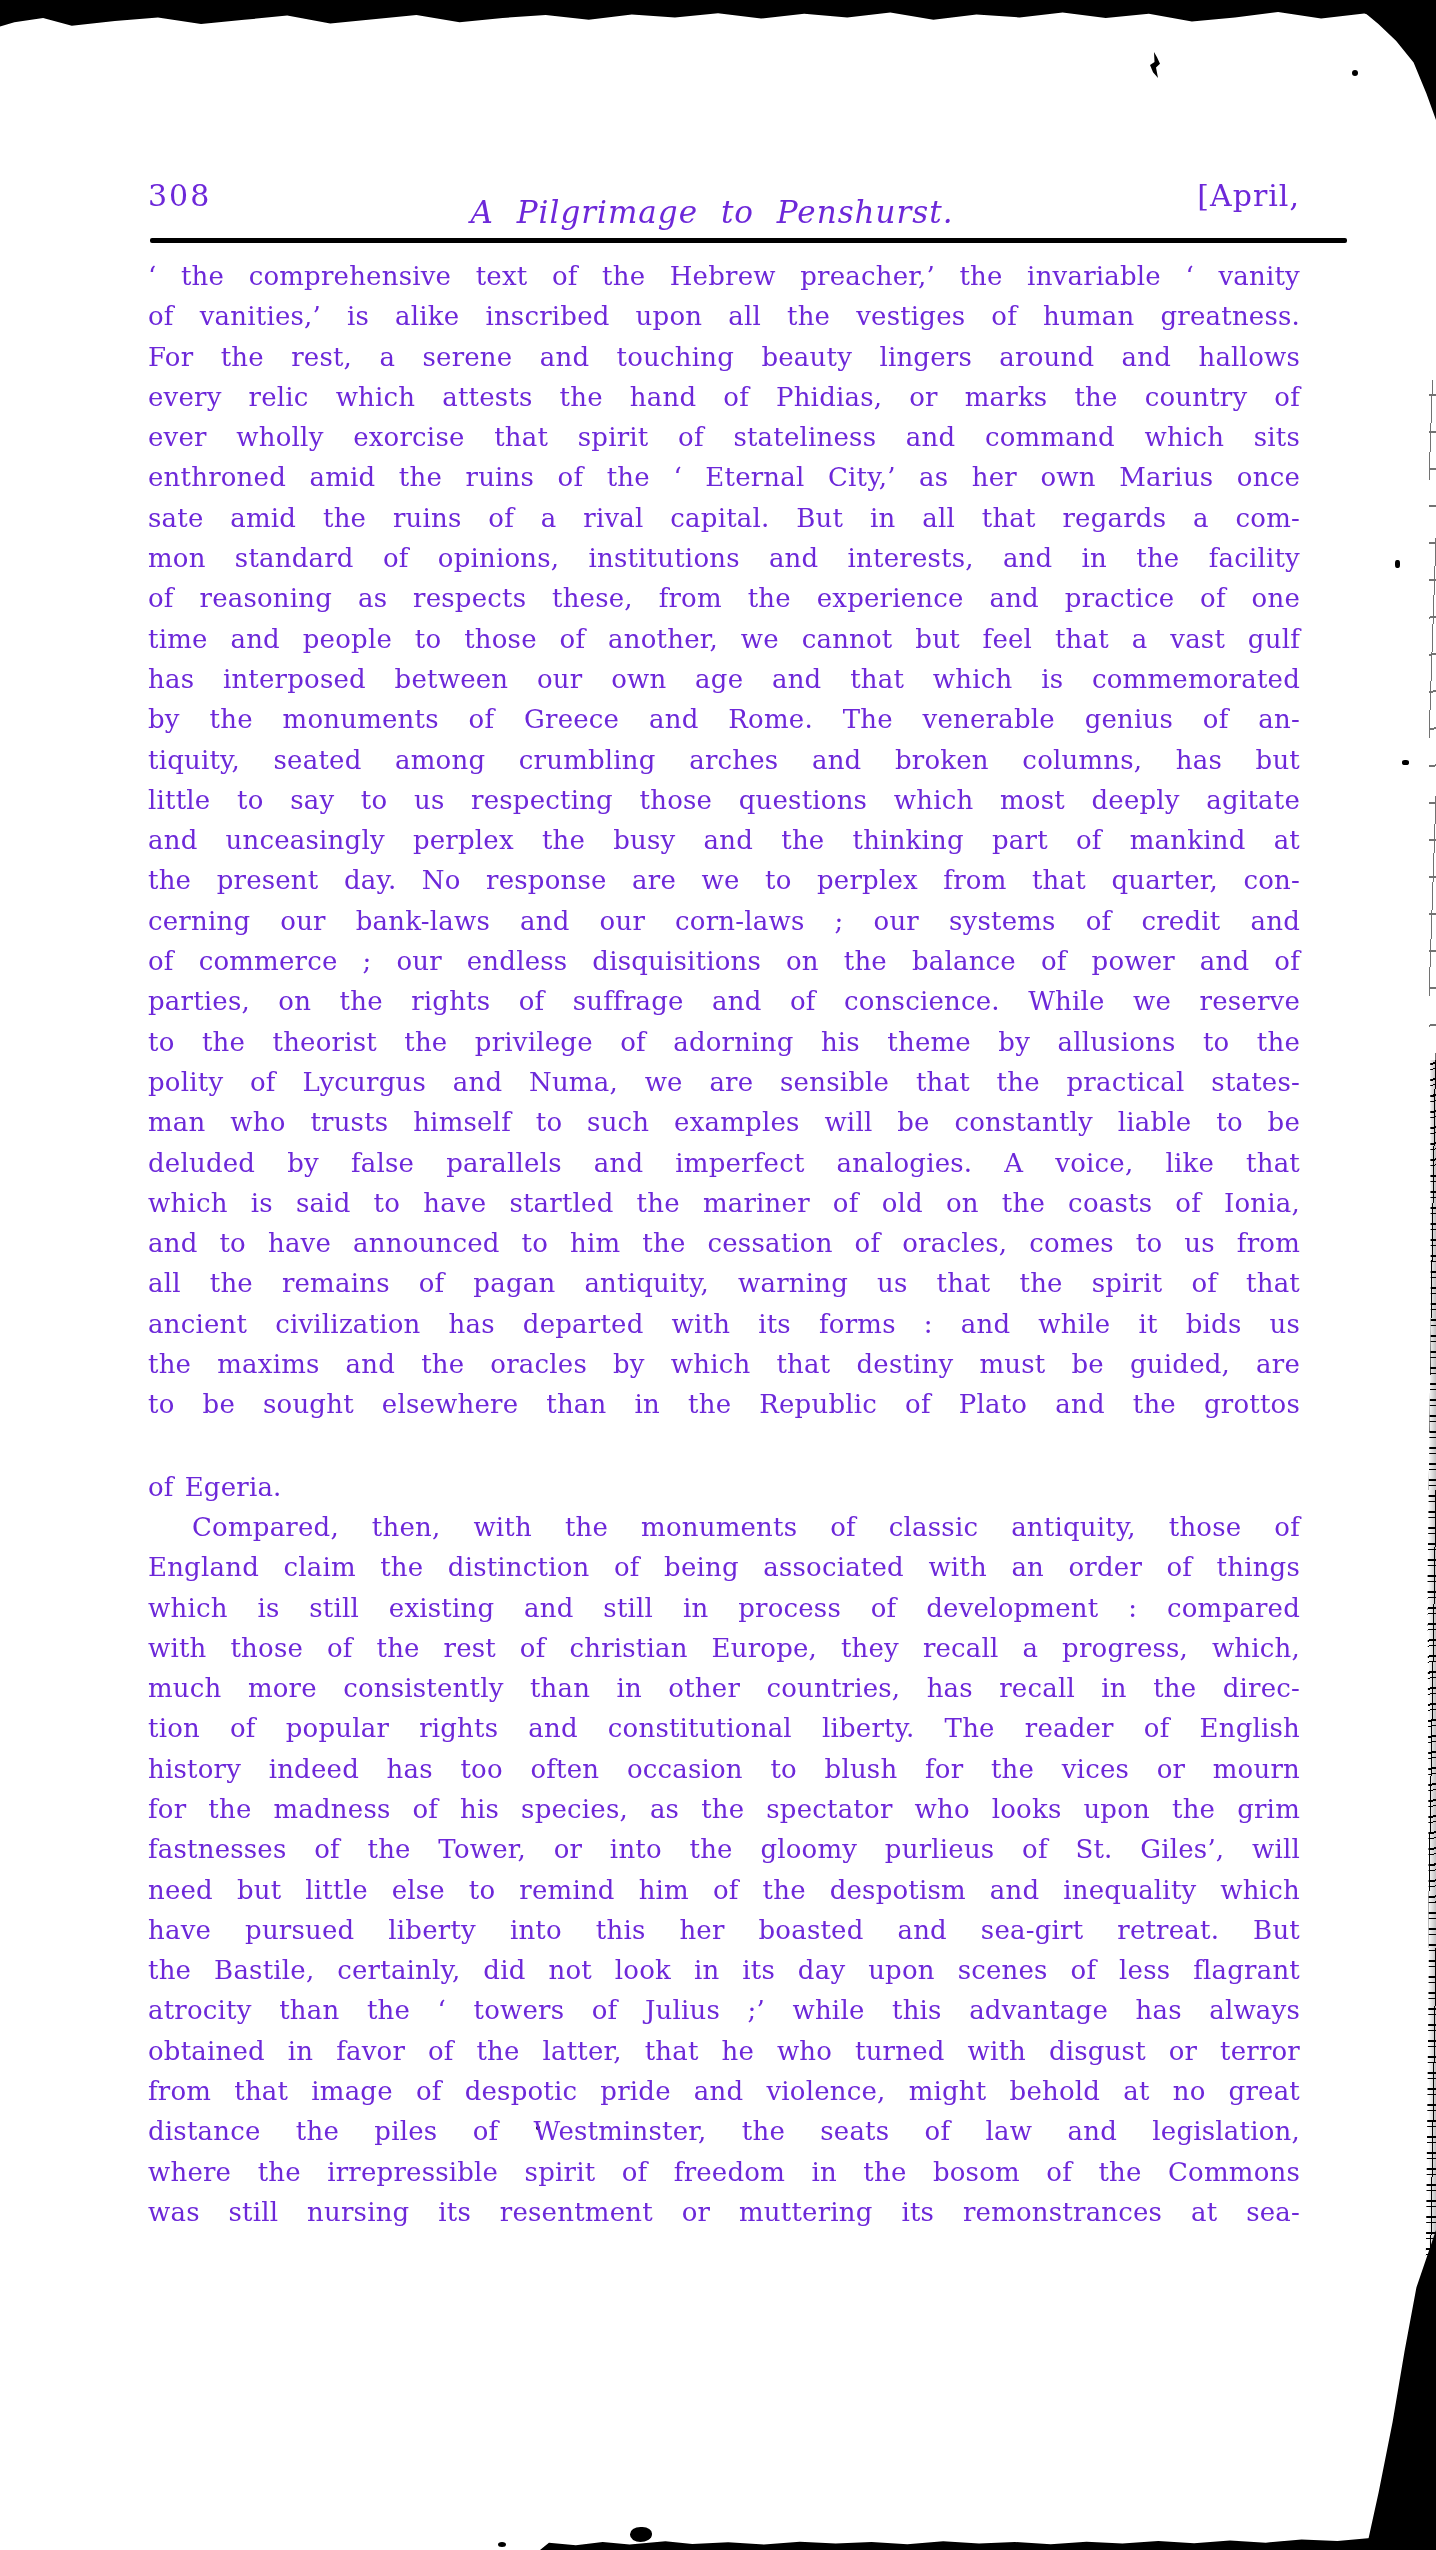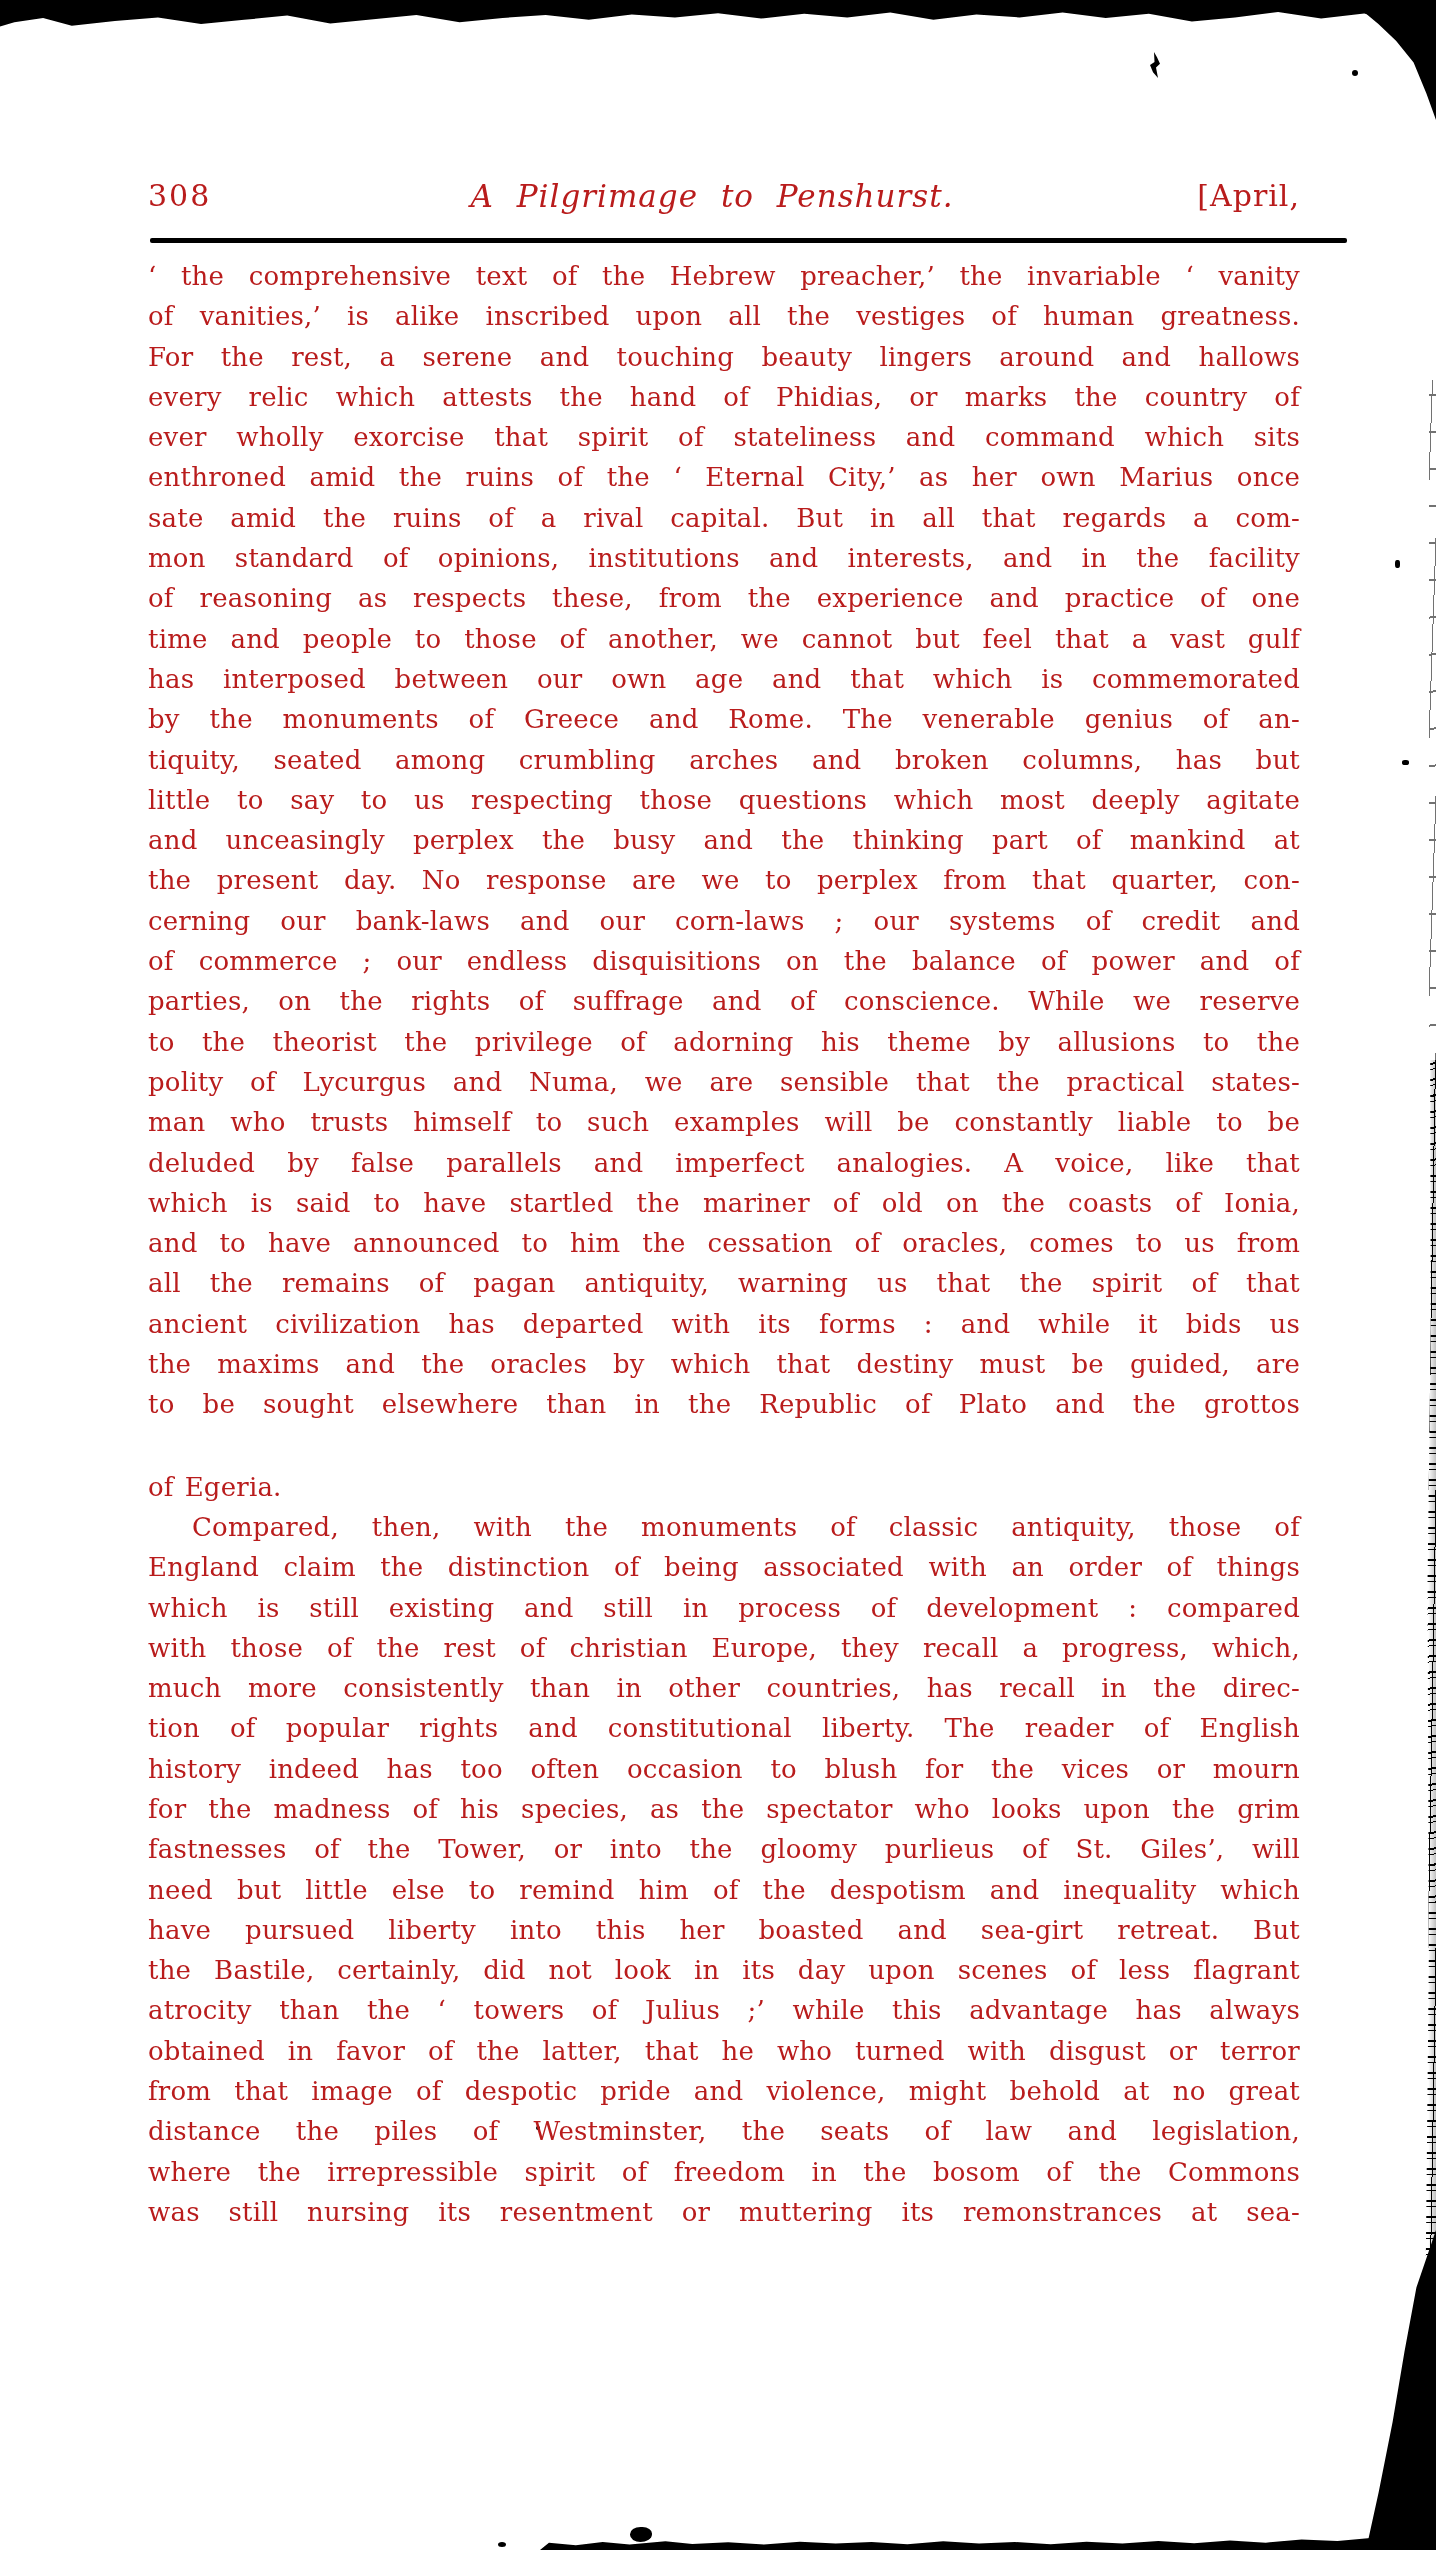--- a/index.html
+++ b/index.html
@@ -2,21 +2,21 @@
 <html><head>
 <meta charset="utf-8">
 <style>
   html,body{margin:0;padding:0;background:#4a4a4a;}
   .page{
     position:relative;
     width:1436px;height:2550px;
     background:#ffffff;
     overflow:hidden;
     font-family:"DejaVu Serif","Liberation Serif",serif;
-    color:#b91c1c;
+    color:#6d28d9;
   }
   
   .scan-top-band{
     position:absolute;top:0;left:0;width:1436px;height:30px;background:#000;
     clip-path:polygon(0 0,100% 0,100% 55%,97% 70%,95% 45%,92% 62%,89% 40%,86% 58%,83% 72%,80% 46%,77% 60%,74% 42%,71% 58%,68% 48%,65% 66%,62% 42%,59% 58%,56% 46%,53% 62%,50% 44%,47% 58%,44% 48%,41% 66%,38% 50%,35% 60%,32% 74%,29% 50%,26% 64%,23% 78%,20% 52%,17% 66%,14% 80%,11% 58%,8% 70%,5% 86%,3% 60%,1% 74%,0 88%);
   }
   .scan-top-right-wedge{
     position:absolute;top:0;right:0;width:80px;height:120px;background:#000;
     clip-path:polygon(0 0,100% 0,100% 100%,88% 78%,72% 52%,50% 34%,28% 20%,10% 10%);
   }
@@ -53,21 +53,21 @@
 
   
   .header{
     position:absolute;left:148px;top:178px;width:1152px;height:40px;
     display:flex;align-items:baseline;justify-content:space-between;
     font-size:30px;
   }
   .page-number{letter-spacing:2px;}
   .running-title{
     font-style:italic;font-size:31px;letter-spacing:1px;word-spacing:12px;
-    position:absolute;left:0;right:24px;text-align:center;top:0;
+    position:absolute;left:0;right:24px;text-align:center;top:16px;
   }
   .issue-date{letter-spacing:1px;}
   .header-rule{
     position:absolute;left:150px;top:238px;width:1197px;height:5px;background:#000;
     border-radius:2px;
   }
 
   
   .text-block{
     position:absolute;left:148px;top:256px;width:1152px;

